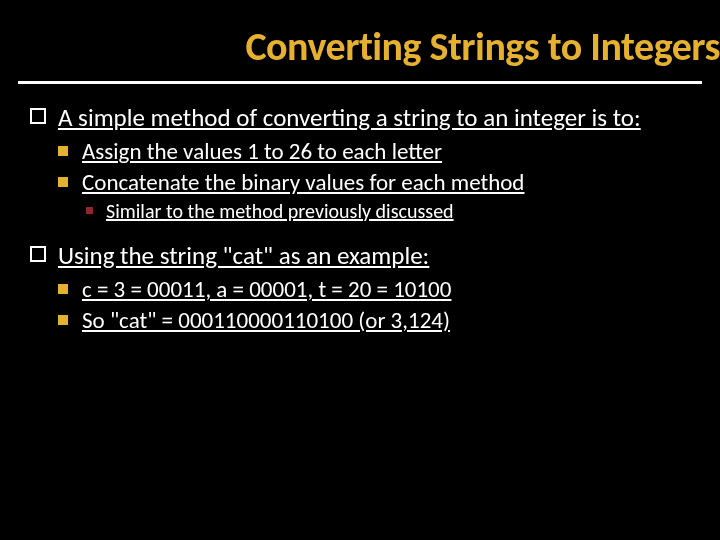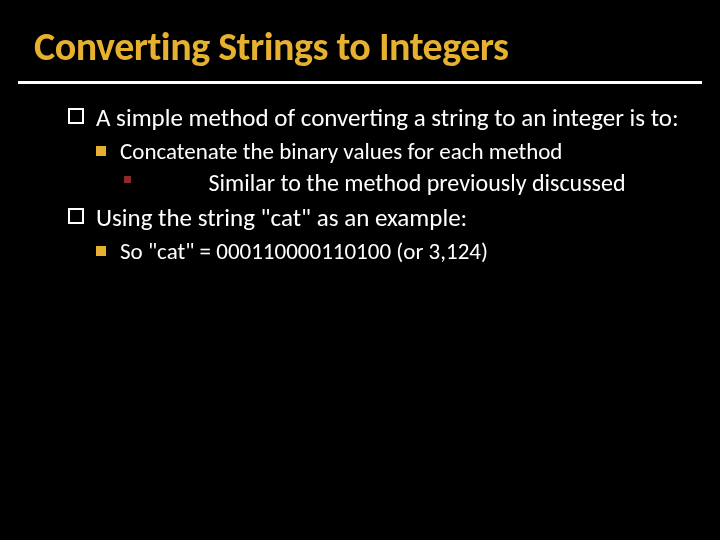--- a/index.html
+++ b/index.html
@@ -18,31 +18,33 @@
     color: #fff;
     position: relative;
     box-sizing: border-box;
   }
   .title {
     font-size: 40px;
     font-weight: 700;
     color: #e6b030;
     padding: 22px 0 6px 34px;
     letter-spacing: -0.5px;
+    text-align: right;
   }
   .underline {
     height: 3px;
     background: #fff;
     margin: 4px 18px 0 18px;
   }
   .body {
-    padding: 18px 30px 0 68px;
+    padding: 18px 30px 0 30px;
     font-size: 25px;
     line-height: 1.25;
     font-weight: 400;
+    text-decoration: underline;
   }
   .lvl1 {
     position: relative;
     padding-left: 28px;
     margin-bottom: 4px;
   }
   .lvl1::before {
     content: "";
     position: absolute;
     left: 0;
@@ -65,23 +67,22 @@
     left: 0;
     top: 9px;
     width: 10px;
     height: 10px;
     background: #e6b030;
   }
   .lvl3 {
     position: relative;
     padding-left: 20px;
     margin-left: 56px;
-    font-size: 24px;
-    margin-bottom: 4px;
-    text-align: center;
+    font-size: 20px;
+    margin-bottom: 16px;
   }
   .lvl3::before {
     content: "";
     position: absolute;
     left: 0;
     top: 8px;
     width: 7px;
     height: 7px;
     background: #8a2a2a;
   }
@@ -98,29 +99,35 @@
   <div class="title">Converting Strings to Integers</div>
   <div class="underline"></div>
 
   <div class="body">
 
     <div class="lvl1">
       <span>A simple method of converting a string to an integer is to:</span>
     </div>
 
     <div class="lvl2">
+      <span>Assign the values 1 to 26 to each letter</span>
+    </div>
+    <div class="lvl2">
       <span>Concatenate the binary values for each method</span>
     </div>
 
     <div class="lvl3">
       <span>Similar to the method previously discussed</span>
     </div>
 
     <div class="lvl1">
       <span>Using the string "cat" as an example:</span>
     </div>
 
     <div class="lvl2">
+      <span>c = 3 = 00011, a = 00001, t = 20 = 10100</span>
+    </div>
+    <div class="lvl2">
       <span>So "cat" = 000110000110100 (or 3,124)</span>
     </div>
 
   </div>
 </div>
 
 </body></html>

